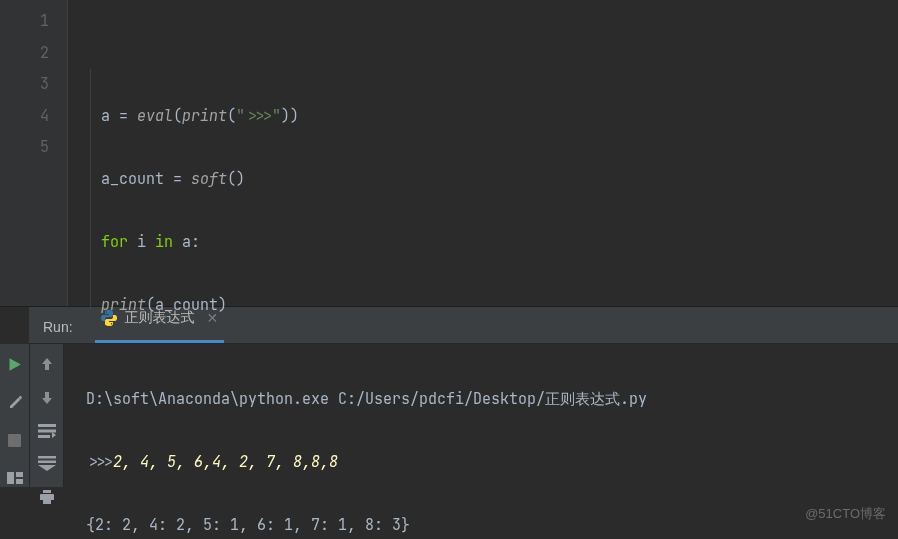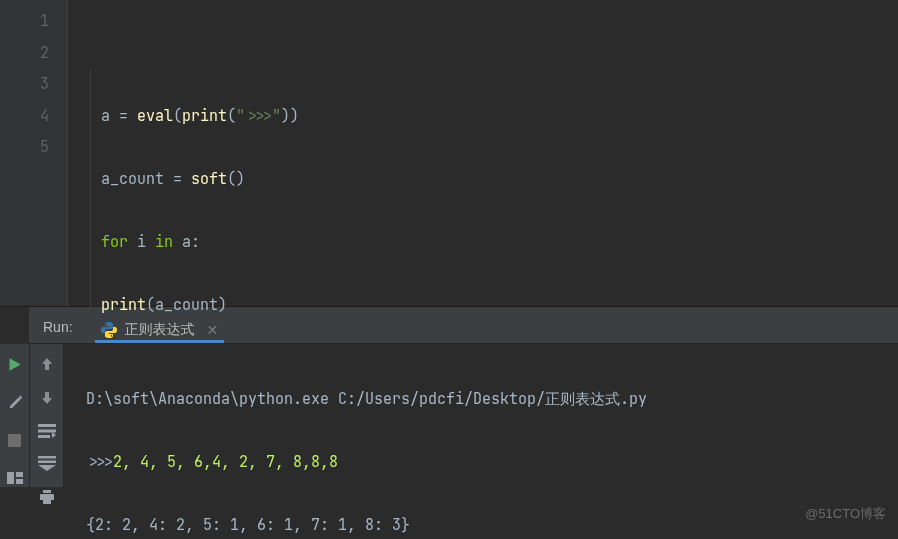--- a/index.html
+++ b/index.html
@@ -38,21 +38,21 @@
     position: relative;
   }
   .code-inner {
     border-left: 1px solid #404040;
     padding-left: 10px;
     margin-left: 22px;
     height: 270px;
   }
   
   .kw  { color: #84cc16; }          
-  .bi  { color: #fef9c3; }          
+  .bi  { color: #a3a3a3; font-style: italic; }          
   .str { color: #6a8759; }          
   .num { color: #6897bb; }          
   .op  { color: #a9b7c6; }          
   .id  { color: #a9b7c6; }
 
   
   .run-header {
     display: flex;
     align-items: flex-end;
     height: 37px;
@@ -69,21 +69,21 @@
     padding-bottom: 8px;
   }
   .run-tab {
     display: flex;
     align-items: center;
     gap: 8px;
     color: #bbbbbb;
     font-family: -apple-system, "Segoe UI", sans-serif;
     font-size: 14px;
     border-bottom: 3px solid #4a88c7;
-    padding: 6px 6px 1px 6px;
+    padding: 6px 6px 13px 6px;
   }
   .run-tab .py-icon {
     width: 16px; height: 16px;
   }
   .run-tab .close-x {
     color: #7a7a7a;
     font-size: 14px;
     padding-left: 4px;
   }
 
@@ -116,21 +116,21 @@
   }
   .tool-btn svg { display: block; }
 
   .console {
     flex: 1;
     padding: 8px 0 0 22px;
     line-height: 31.5px;
     color: #a9b7c6;
     white-space: pre;
   }
-  .console .input-echo { color: #bef264; }
+  .console .input-echo { color: #fef9c3; font-style: italic; }
   .watermark {
     position: absolute;
     right: 12px;
     bottom: 16px;
     color: #6b6b6b;
     font-family: -apple-system, "Segoe UI", sans-serif;
     font-size: 13px;
   }
 </style>
 </head>

